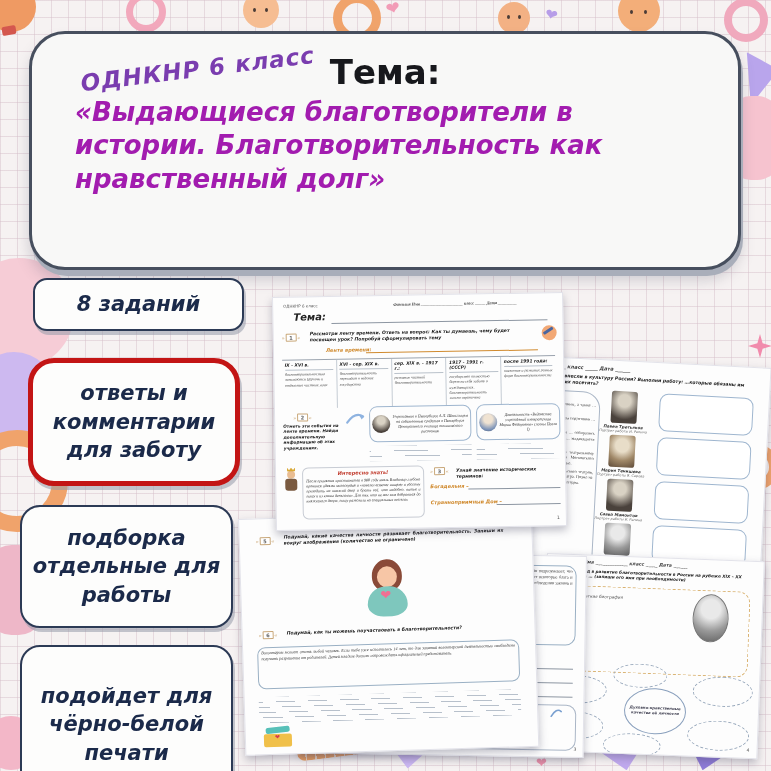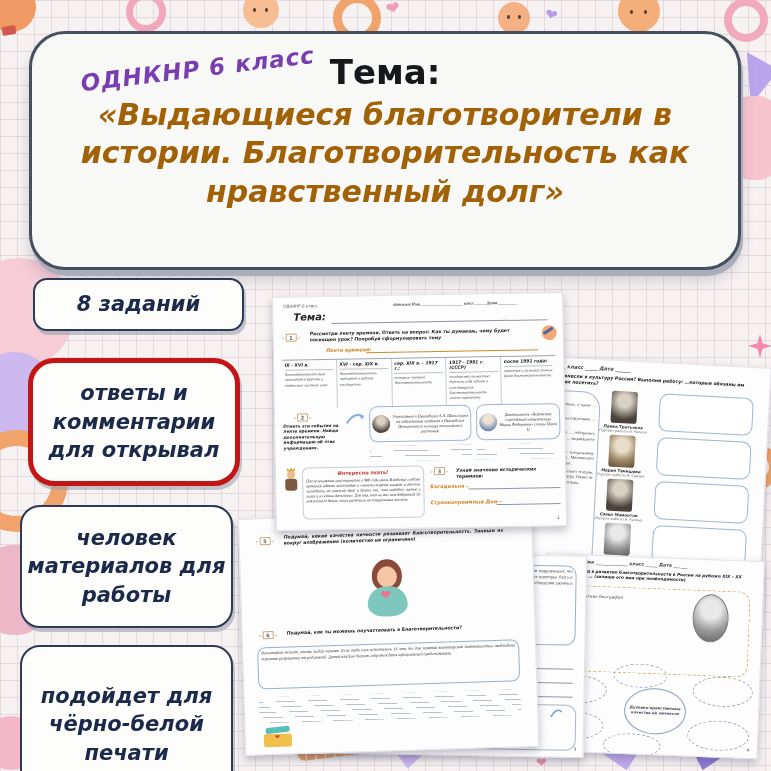--- a/index.html
+++ b/index.html
@@ -20,22 +20,22 @@
   .hrt{position:absolute;font-family:"DejaVu Sans",sans-serif;line-height:1}
   .ruler{background:#f2a361;border-radius:8px;background-image:repeating-linear-gradient(90deg,transparent 0 8px,rgba(255,255,255,.65) 8px 9.5px)}
   .arc{border:2px dashed #ec94a8;border-color:transparent transparent #ec94a8 transparent;border-radius:50%;background:transparent}
   
   .card{position:absolute;left:29px;top:31px;width:706px;height:233px;z-index:10;
     background:#f8f8f7;border:3px solid #474f5e;border-radius:36px;
     box-shadow:2px 6px 0 #a9aeba, 0 10px 14px rgba(90,90,110,.25);}
   .badge{position:absolute;left:48px;top:22px;font-size:23px;font-weight:700;font-style:italic;
     color:#7a3daf;transform:rotate(-7deg);letter-spacing:1px;white-space:nowrap}
   .tc-title{position:absolute;left:0;right:0;top:18px;text-align:center;font-size:34px;font-weight:700;color:#17181c}
-  .tc-topic{position:absolute;left:43px;top:62px;width:620px;text-align:center;
-    font-size:30px;font-weight:700;font-style:italic;color:#a16207;line-height:1.28}
+  .tc-topic{position:absolute;left:43px;top:62px;width:620px;text-align:left;
+    font-size:26px;font-weight:700;font-style:italic;color:#a21caf;line-height:1.28}
   .tc-note{position:absolute;left:0;right:0;top:183px;text-align:center;
     font-size:21px;font-weight:700;font-style:italic;color:#c31b1b}
   
   .feat{position:absolute;z-index:10;background:#fdfdfc;border:2.5px solid #2c3a55;border-radius:16px;
     box-shadow:2px 4px 0 rgba(150,155,170,.55);display:flex;align-items:center;justify-content:center;
     text-align:center;font-weight:700;font-style:italic;color:#1b2a4a;font-size:21px;line-height:1.35;padding:4px 4px;box-sizing:border-box}
   .feat.red{border:5px solid #c31515;border-radius:26px}
   
   .sheet{position:absolute;background:#fdfdfd;border:1px solid #e3e3ea;
     box-shadow:0 4px 9px rgba(70,70,95,.35);overflow:hidden;transform-origin:top left;color:#333}
@@ -318,22 +318,22 @@
   <div class="card">
     <div class="badge">ОДНКНР 6 класс</div>
     <div class="tc-title">Тема:</div>
     <div class="tc-topic">«Выдающиеся благотворители в истории. Благотворительность как нравственный долг»</div>
   </div>
 
   <div class="feat" style="left:33px;top:278px;width:211px;height:53px;border-radius:14px">
     <span>8  заданий</span>
   </div>
   <div class="feat red" style="left:28px;top:358px;width:212px;height:128px">
-    <span>ответы и комментарии для открывал</span>
+    <span>ответы и комментарии для заботу</span>
   </div>
   <div class="feat" style="left:20px;top:505px;width:213px;height:123px;border-radius:20px">
-    <span>человек материалов для работы</span>
+    <span>подборка отдельные для работы</span>
   </div>
   <div class="feat" style="left:20px;top:645px;width:213px;height:159px;border-radius:20px">
     <span>подойдет для чёрно-белой печати</span>
   </div>
 
 </div>
 
 </body></html>

